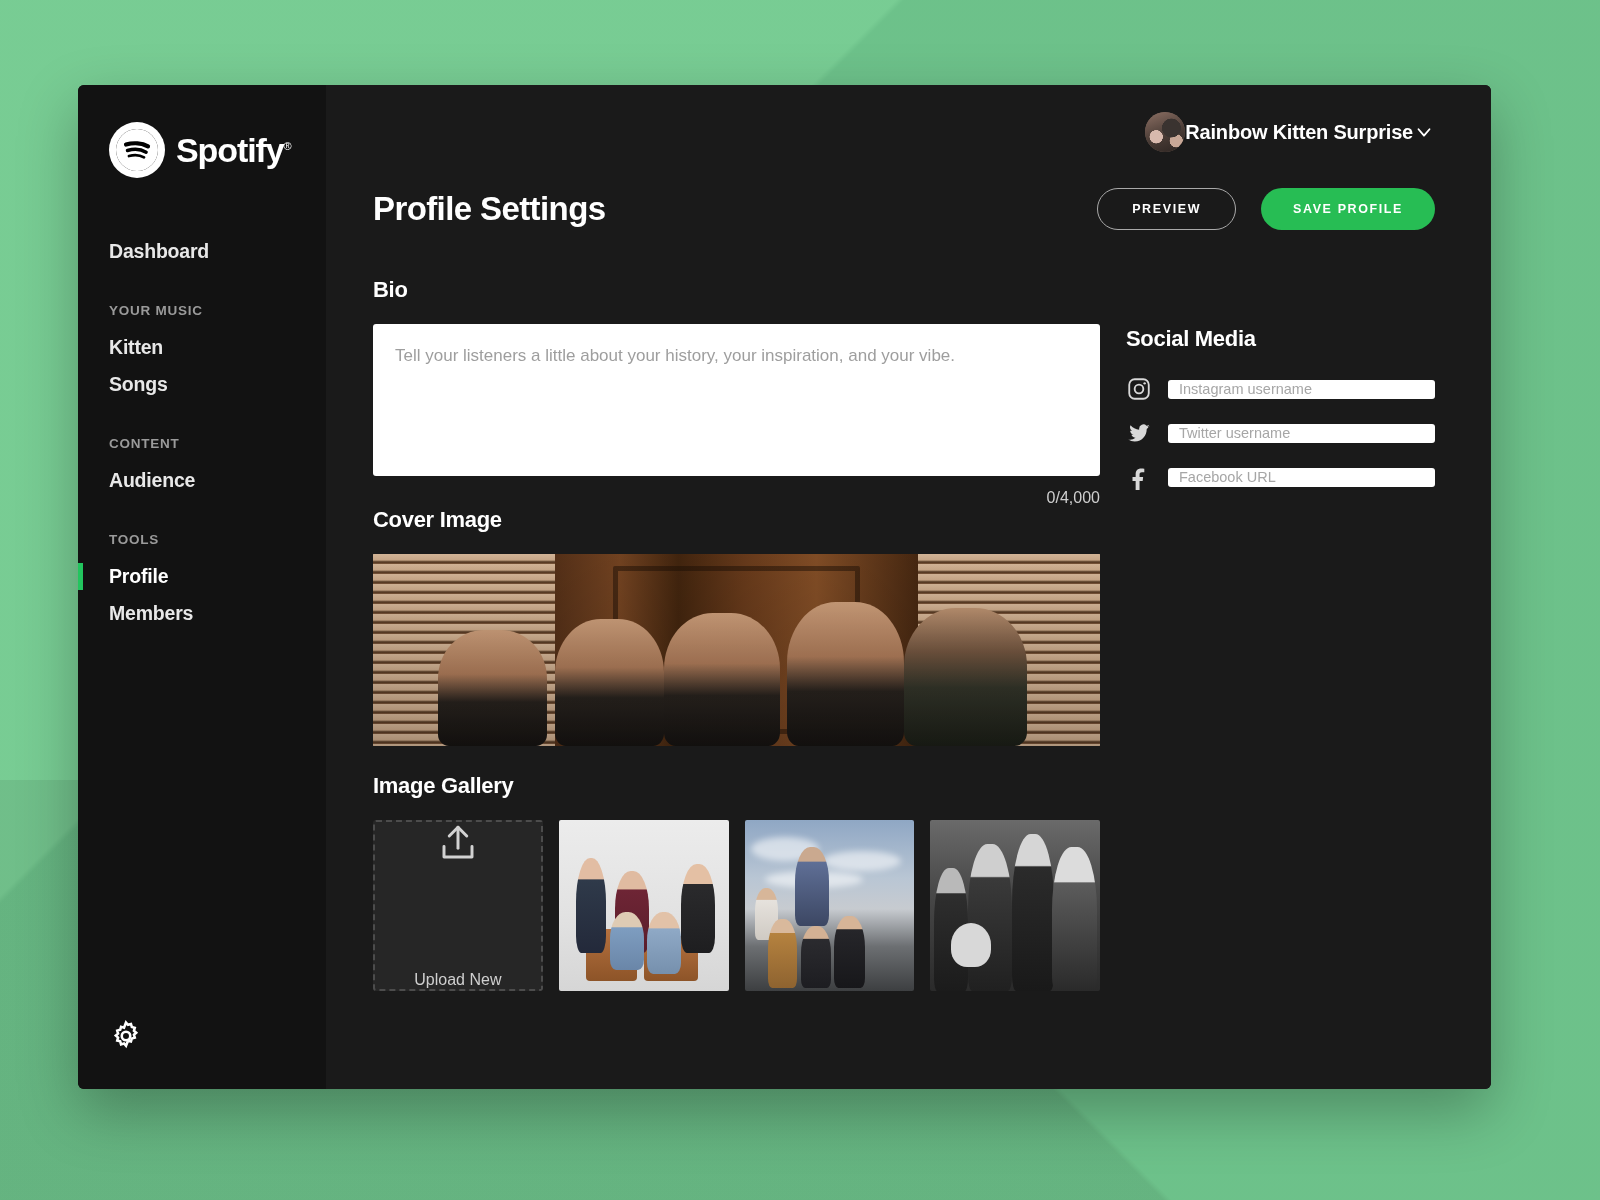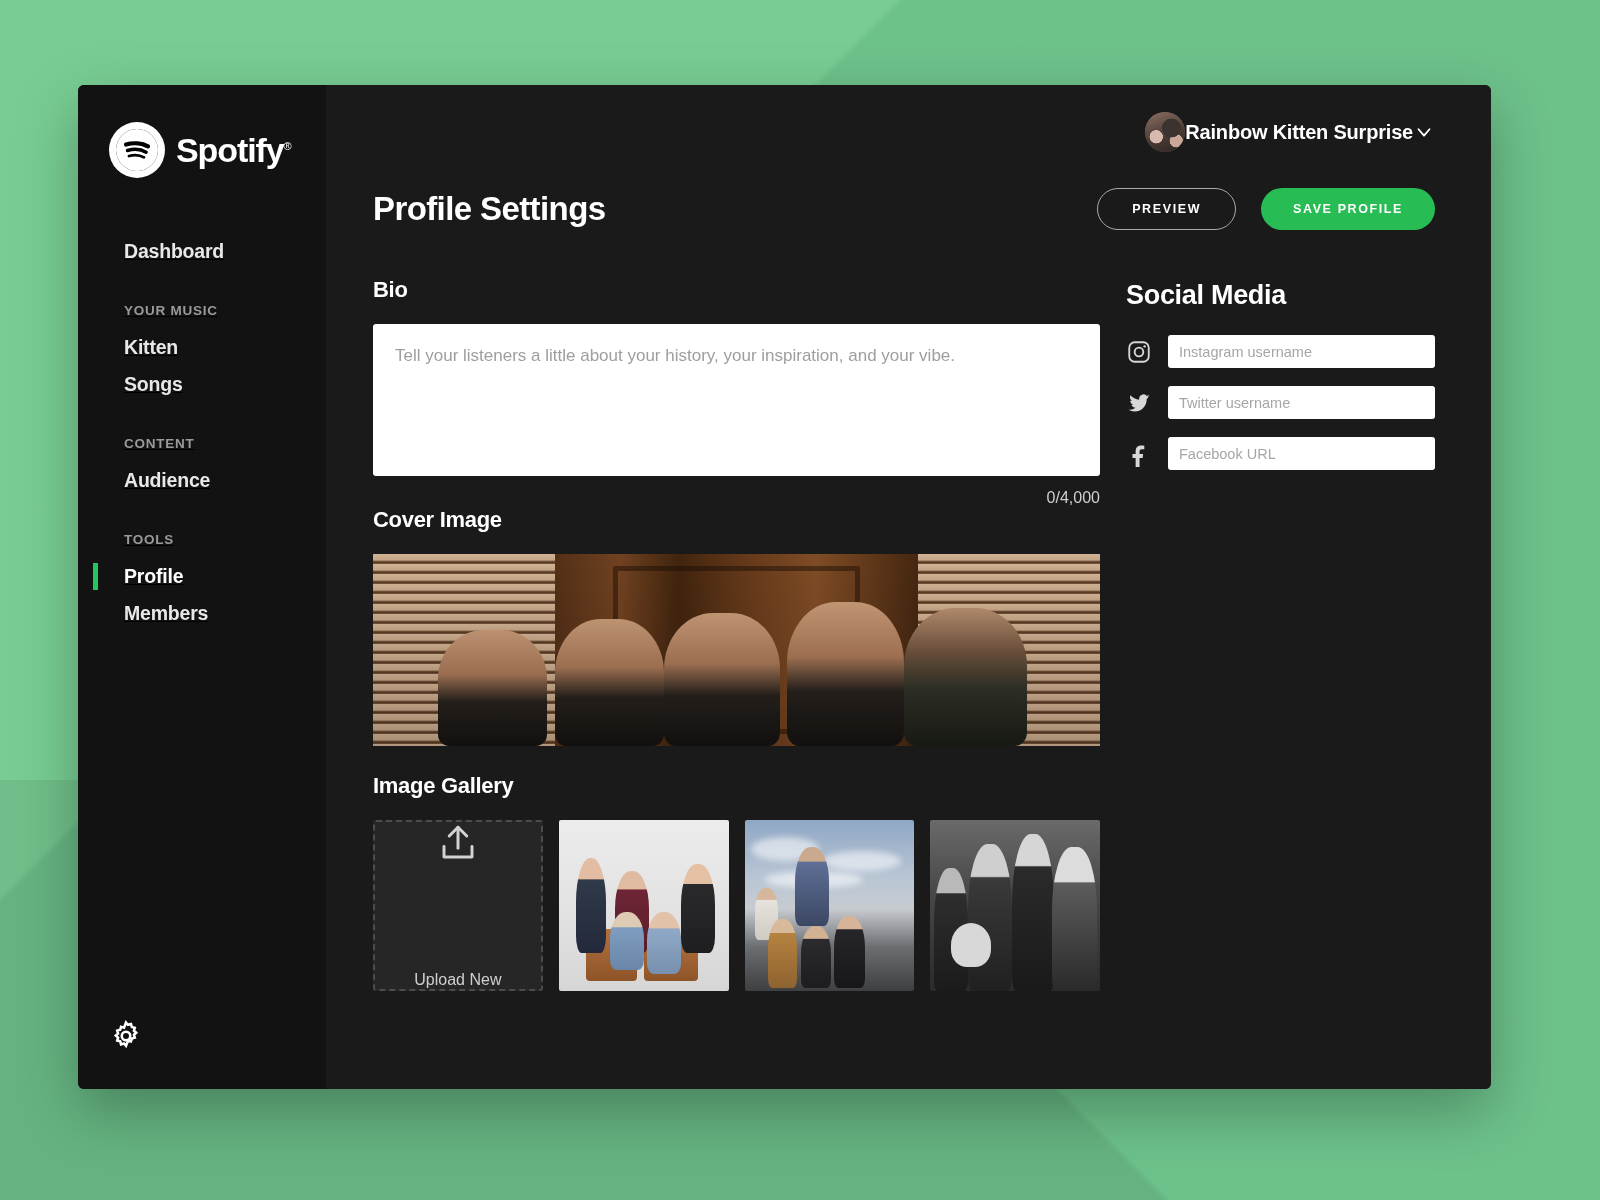--- a/index.html
+++ b/index.html
@@ -34,21 +34,21 @@
     position:relative; padding:0;
   }
   .brand { display:flex; align-items:center; gap:11px; padding:37px 0 0 31px; }
   .brand-mark {
     width:56px; height:56px; border-radius:50%; background:#fff;
     display:flex; align-items:center; justify-content:center; flex:0 0 56px;
   }
   .brand-word { color:#fff; font-size:34px; font-weight:bold; letter-spacing:-1.1px; }
   .brand-word sup { font-size:11px; vertical-align:super; font-weight:normal; letter-spacing:0; }
 
-  .nav { padding:55px 0 0 15px;text-decoration:underline; }
+  .nav { padding:55px 0 0 0; }
   .nav-item {
     display:block; color:#e8e8e8; font-size:19.5px; font-weight:bold;
     padding:7px 0 7px 31px; text-decoration:none; position:relative; letter-spacing:-.2px;
   }
   .nav-item.active { color:#fff; }
   .nav-item.active::before {
     content:""; position:absolute; left:0; top:5px; bottom:5px; width:5px; background:#22c55e;
   }
   .nav-group-label {
     color:#9a9a9a; font-size:13.5px; font-weight:bold; letter-spacing:.75px;
@@ -167,26 +167,26 @@
 
   .thumb3 { background:linear-gradient(180deg,#6a6a6a 0%, #4a4a4a 40%, #2a2a2a 100%); filter:grayscale(1); }
   .thumb3 .m { position:absolute; bottom:0; border-radius:44% 44% 10% 10%; }
   .thumb3 .m1 { left:2%;  width:20%; height:72%; background:linear-gradient(180deg,#b9b9b9 0 20%, #2e2e2e 21%, #1b1b1b 100%); }
   .thumb3 .m2 { left:22%; width:26%; height:86%; background:linear-gradient(180deg,#cfcfcf 0 22%, #3a3a3a 23%, #202020 100%); }
   .thumb3 .m3 { left:48%; width:25%; height:92%; background:linear-gradient(180deg,#d6d6d6 0 20%, #2b2b2b 21%, #191919 100%); }
   .thumb3 .m4 { left:72%; width:26%; height:84%; background:linear-gradient(180deg,#dcdcdc 0 24%, #5c5c5c 25%, #2a2a2a 100%); }
   .thumb3 .hand { position:absolute; left:12%; bottom:14%; width:24%; height:26%; border-radius:50% 50% 40% 40%; background:#d8d8d8; }
 
   
-  .social-title { color:#fff; font-size:27px; font-weight:bold; letter-spacing:-.3px; }
+  .social-title { color:#fff; font-size:22px; font-weight:bold; letter-spacing:-.3px;margin-top:46px; }
   .social-list { margin-top:24px; display:flex; flex-direction:column; gap:18px; }
   .social-row { display:flex; align-items:center; gap:16px; }
   .social-icon { width:26px; height:26px; flex:0 0 26px; display:block; }
   .social-input {
-    flex:1; height:33px; background:#fff; border:none; border-radius:3px; outline:none;
+    flex:1; height:19px; background:#fff; border:none; border-radius:3px; outline:none;
     padding:0 11px; font-size:14.5px; color:#333; font-family:"Liberation Sans", sans-serif;
   }
   .social-input::placeholder { color:#a6a6a6; }
 </style>
 </head>
 <body>
 
 <div class="backdrop"></div>
 
 <div class="app-window">

